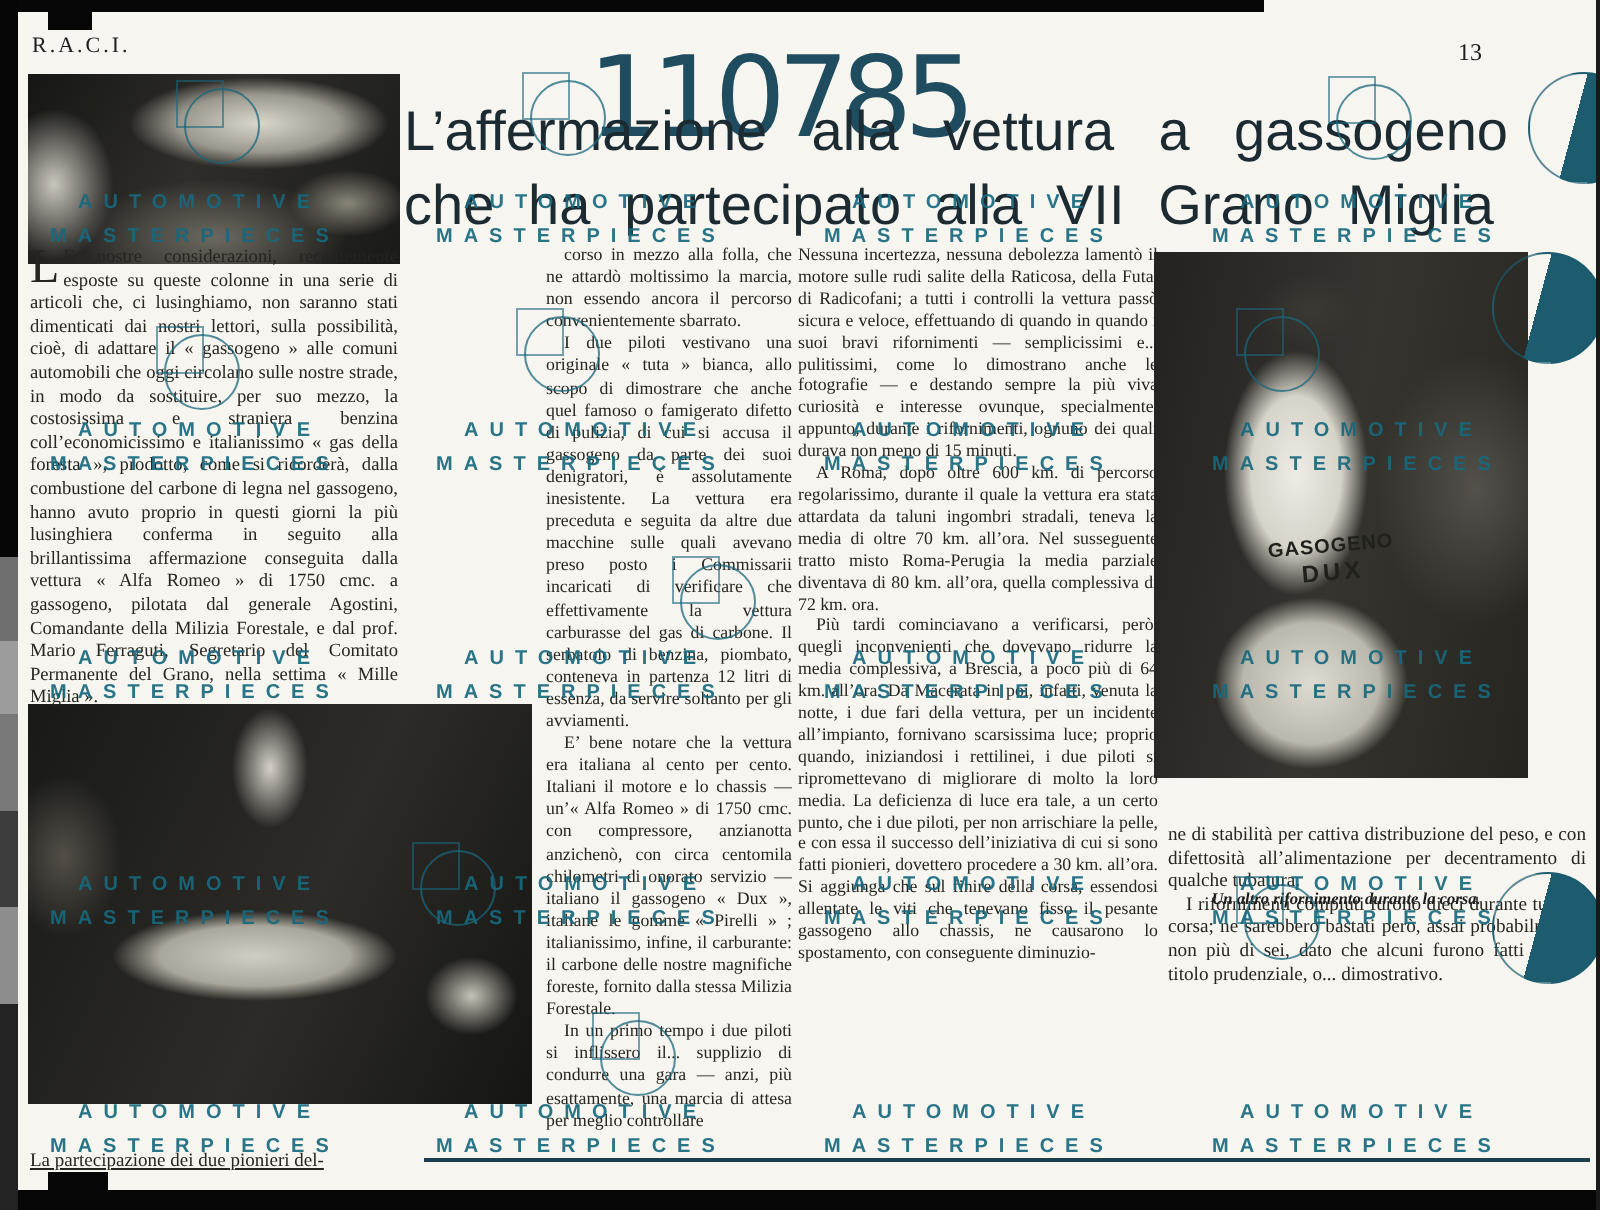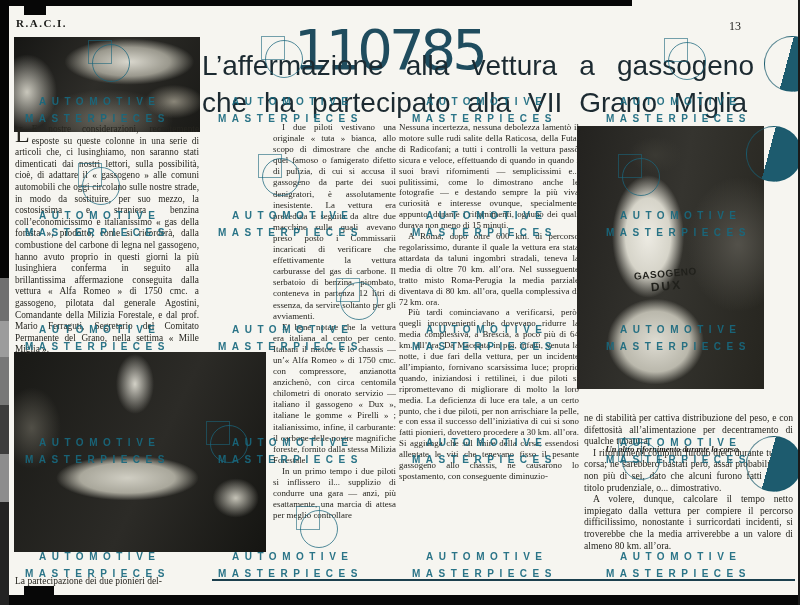--- a/index.html
+++ b/index.html
@@ -6,21 +6,21 @@
   body{width:800px;height:605px;position:relative;background:#f6f5f0;overflow:hidden;
        font-family:"Liberation Serif",serif;}
   .abs{position:absolute;}
 
   
   .frame{background:#070707;z-index:40;}
   .edge-left{left:0;top:0;width:9px;height:605px;z-index:40;
     background:linear-gradient(180deg,#050505 0 46%,#6f6f6f 46% 53%,#9c9c9c 53% 59%,#787878 59% 67%,#3d3d3d 67% 75%,#8d8d8d 75% 83%,#232323 83% 100%);}
 
   
-  .raci{left:16px;top:17px;font-size:11px;font-weight:bold;letter-spacing:1.5px;color:#1c1c1a;}
+  .raci{left:16px;top:17px;font-size:11px;font-weight:normal;letter-spacing:1.5px;color:#1c1c1a;}
   .pageno{left:729px;top:19px;font-size:12px;color:#1c1c1a;}
 
   
   .title{left:202px;width:552px;color:#1c2a31;z-index:6;
          font-family:"Liberation Sans",sans-serif;font-size:28px;
          text-align:justify;}
   .title:after{content:"";display:inline-block;width:100%;}
   .t1{top:50px;}
   .t2{top:87px;width:545px;}
 
@@ -66,21 +66,21 @@
   
   .col{z-index:2;color:#26251f;text-align:justify;overflow:hidden;}
   .col p{margin:0;text-indent:9px;}
   .col p:first-child{text-indent:0;}
   .col1{left:15px;top:124px;width:184px;height:240px;font-size:9.3px;line-height:11.6px;}
   .col2{left:205px;top:122px;width:191px;height:452px;font-size:8.9px;line-height:11.1px;}
   .col3{left:399px;top:122px;width:180px;height:447px;font-size:8.9px;line-height:10.9px;}
   .col4{left:584px;top:412px;width:209px;height:186px;font-size:9.6px;line-height:11.6px;}
   .wrap-spacer{float:left;width:68px;height:222px;margin-top:226px;}
   .dropcap{float:left;font-size:24px;line-height:21px;padding-right:2px;color:#26251f;}
-  .below-photo{left:15px;top:576px;width:196px;font-size:9.5px;color:#26251f;z-index:2;}
+  .below-photo{left:15px;top:576px;width:196px;font-size:9.5px;color:#26251f;z-index:2;text-decoration:underline;}
 
   
   .wm{z-index:8;color:rgba(24,104,126,.92);font-family:"Liberation Sans",sans-serif;
       font-weight:bold;font-size:10px;pointer-events:none;}
   .wm span{display:block;letter-spacing:5.5px;line-height:17px;white-space:nowrap;}
   .wm .wm1{margin-left:14px;}
   .logo{z-index:8;width:36px;height:36px;border:1px solid rgba(26,102,124,.75);
         border-radius:50%;pointer-events:none;}
   .logo:before{content:"";position:absolute;left:-5px;top:-5px;width:22px;height:22px;
         border:1px solid rgba(26,102,124,.6);}
@@ -116,35 +116,35 @@
 <div class="abs photo photo-bl"></div>
 <div class="abs caption cap-right">Un altro rifornimento durante la corsa.</div>
 <div class="abs caption cap-left">Un rifornimento di teneva al passaggio di Roma.</div>
 
 <div class="abs col col1">
   <p><span class="dropcap">L</span><span>E</span> <span>nostre considerazioni, recentemente esposte su queste colonne in una serie di articoli che, ci lusinghiamo, non saranno stati dimenticati dai nostri lettori, sulla possibilità, cioè, di adattare il « gassogeno » alle comuni automobili che oggi circolano sulle nostre strade, in modo da sostituire, per suo mezzo, la costosissima e straniera benzina coll’economicissimo e italianissimo « gas della foresta », prodotto, come si ricorderà, dalla combustione del carbone di legna nel gassogeno, hanno avuto proprio in questi giorni la più lusinghiera conferma in seguito alla brillantissima affermazione conseguita dalla vettura « Alfa Romeo » di 1750 cmc. a gassogeno, pilotata dal generale Agostini, Comandante della Milizia Forestale, e dal prof. Mario Ferraguti, Segretario del Comitato Permanente del Grano, nella settima « Mille Miglia ».</span></p>
 </div>
 
 <div class="abs col col2">
   <div class="wrap-spacer"></div>
+  <p>corso in mezzo alla folla, che ne attardò moltissimo la marcia, non essendo ancora il percorso convenientemente sbarrato.</p>
   <p>I due piloti vestivano una originale « tuta » bianca, allo scopo di dimostrare che anche quel famoso o famigerato difetto di pulizia, di cui si accusa il gassogeno da parte dei suoi denigratori, è assolutamente inesistente. La vettura era preceduta e seguita da altre due macchine sulle quali avevano preso posto i Commissarii incaricati di verificare che effettivamente la vettura carburasse del gas di carbone. Il serbatoio di benzina, piombato, conteneva in partenza 12 litri di essenza, da servire soltanto per gli avviamenti.</p>
   <p>E’ bene notare che la vettura era italiana al cento per cento. Italiani il motore e lo chassis — un’« Alfa Romeo » di 1750 cmc. con compressore, anzianotta anzichenò, con circa centomila chilometri di onorato servizio — italiano il gassogeno « Dux », italiane le gomme « Pirelli » ; italianissimo, infine, il carburante: il carbone delle nostre magnifiche foreste, fornito dalla stessa Milizia Forestale.</p>
   <p>In un primo tempo i due piloti si inflissero il... supplizio di condurre una gara — anzi, più esattamente, una marcia di attesa per meglio controllare</p>
 </div>
 
 <div class="abs col col3">
   <p>Nessuna incertezza, nessuna debolezza lamentò il motore sulle rudi salite della Raticosa, della Futa, di Radicofani; a tutti i controlli la vettura passò sicura e veloce, effettuando di quando in quando i suoi bravi rifornimenti — semplicissimi e... pulitissimi, come lo dimostrano anche le fotografie — e destando sempre la più viva curiosità e interesse ovunque, specialmente, appunto, durante i rifornimenti, ognuno dei quali durava non meno di 15 minuti.</p>
   <p>A Roma, dopo oltre 600 km. di percorso regolarissimo, durante il quale la vettura era stata attardata da taluni ingombri stradali, teneva la media di oltre 70 km. all’ora. Nel susseguente tratto misto Roma-Perugia la media parziale diventava di 80 km. all’ora, quella complessiva di 72 km. ora.</p>
   <p>Più tardi cominciavano a verificarsi, però, quegli inconvenienti che dovevano ridurre la media complessiva, a Brescia, a poco più di 64 km. all’ora. Da Macerata in poi, infatti, venuta la notte, i due fari della vettura, per un incidente all’impianto, fornivano scarsissima luce; proprio quando, iniziandosi i rettilinei, i due piloti si ripromettevano di migliorare di molto la loro media. La deficienza di luce era tale, a un certo punto, che i due piloti, per non arrischiare la pelle, e con essa il successo dell’iniziativa di cui si sono fatti pionieri, dovettero procedere a 30 km. all’ora. Si aggiunga che sul finire della corsa, essendosi allentate le viti che tenevano fisso il pesante gassogeno allo chassis, ne causarono lo spostamento, con conseguente diminuzio-</p>
 </div>
 
 <div class="abs col col4">
   <p>ne di stabilità per cattiva distribuzione del peso, e con difettosità all’alimentazione per decentramento di qualche tubatura.</p>
   <p>I rifornimenti compiuti furono dieci durante tutta la corsa; ne sarebbero bastati però, assai probabilmente, non più di sei, dato che alcuni furono fatti a puro titolo prudenziale, o... dimostrativo.</p>
-  <p>A volere, dunque, calcolare il tempo netto impiegato dalla vettura per compiere il percorso difficilissimo, nonostante i surricordati incidenti, si troverebbe che la media arriverebbe a un valore di almeno 80 km. all’ora.</p>
 </div>
 
 <div class="abs below-photo">La partecipazione dei due pionieri del-</div>
 
 <div class="abs wm" style="left:25px;top:93px">
     <span class="wm1">AUTOMOTIVE</span>
     <span class="wm2">MASTERPIECES</span>
   </div>
 <div class="abs wm" style="left:218px;top:93px">
     <span class="wm1">AUTOMOTIVE</span>

